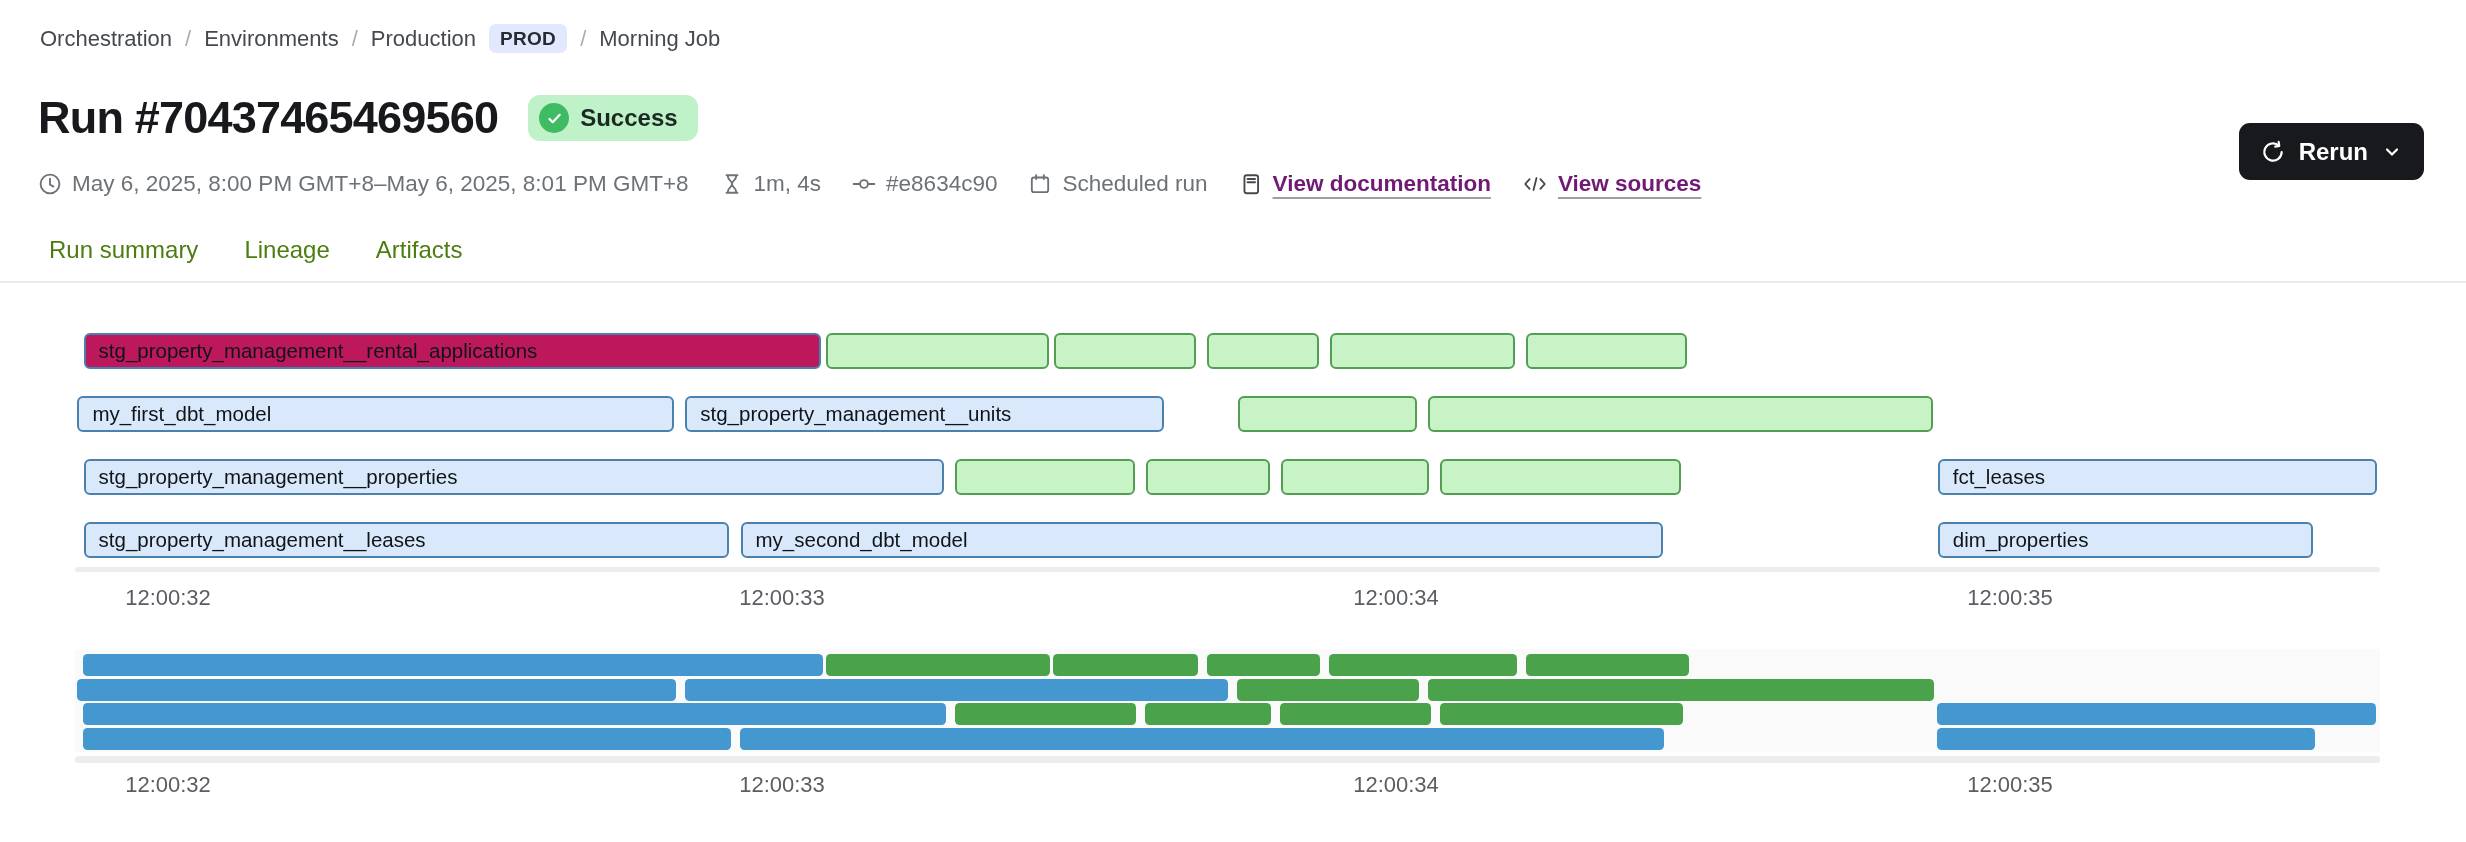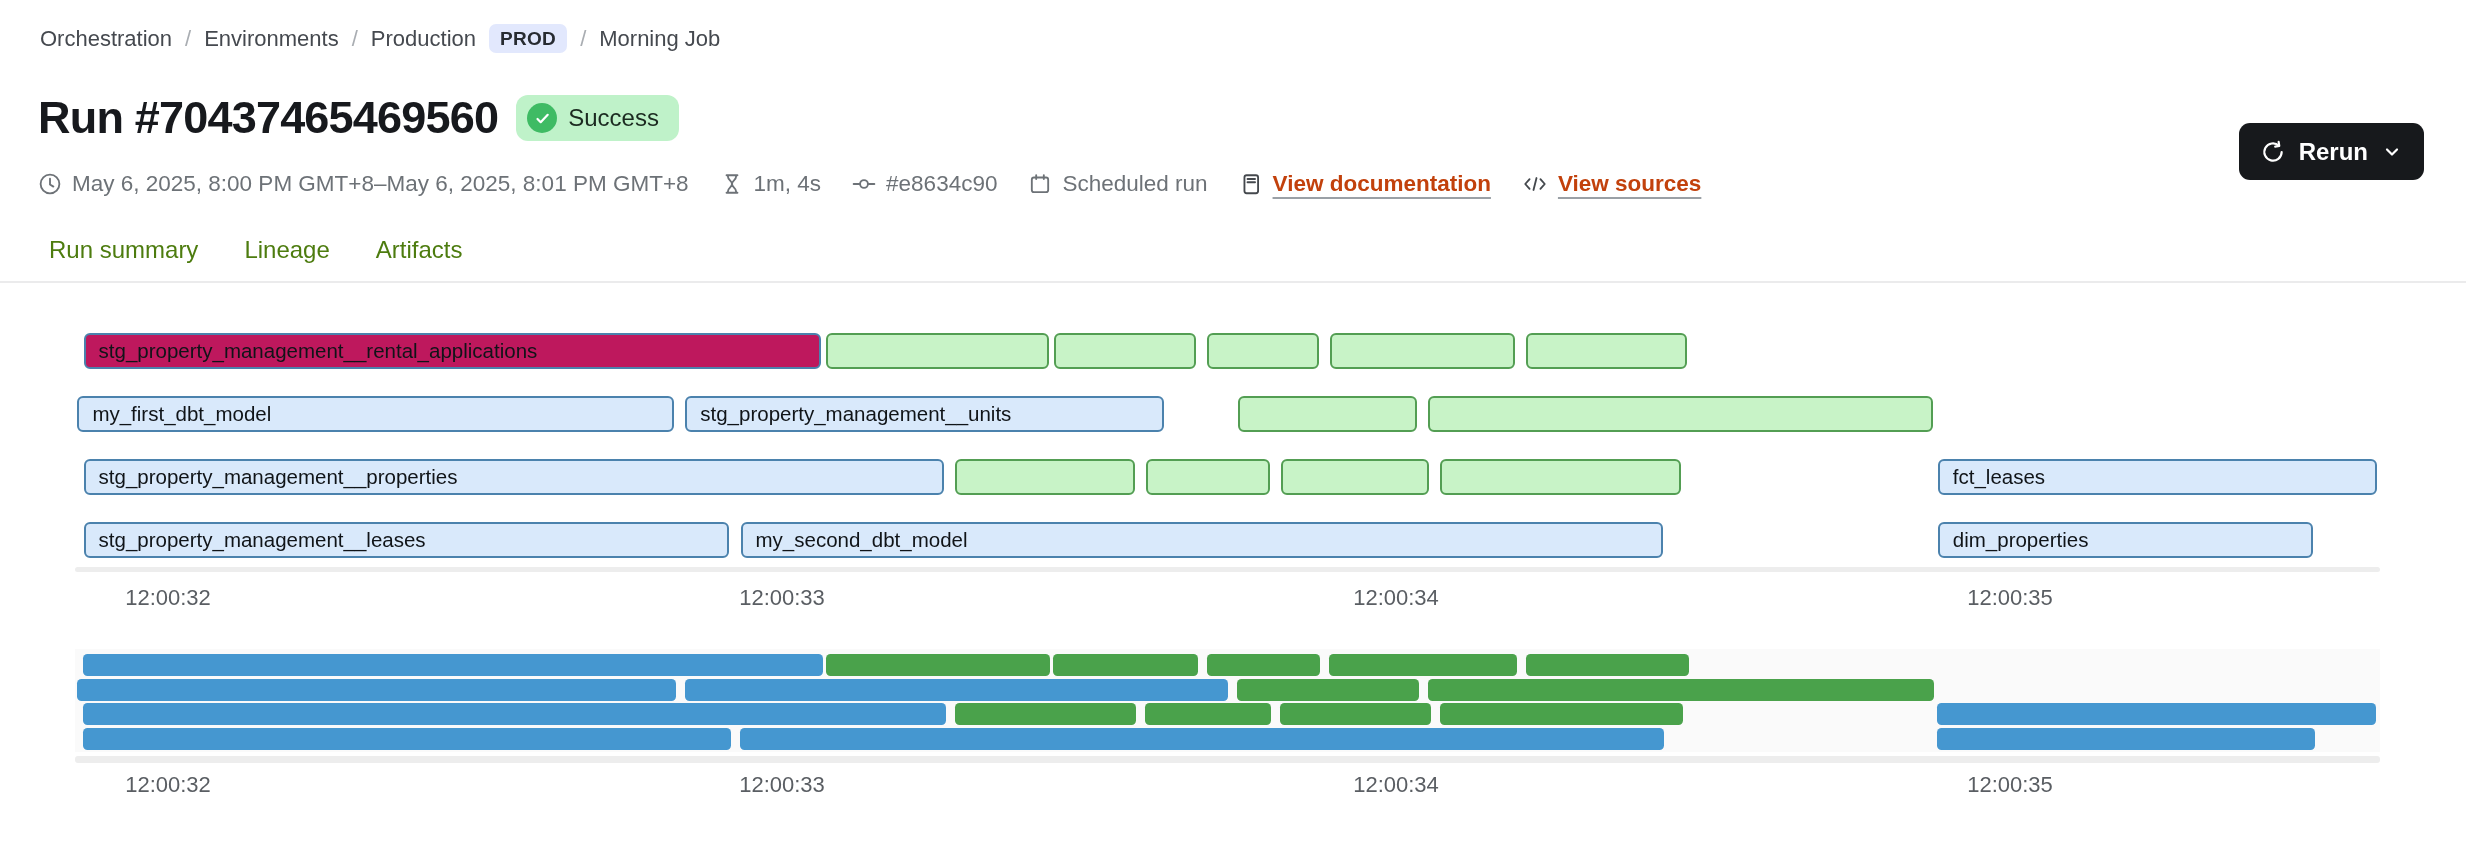--- a/index.html
+++ b/index.html
@@ -11,37 +11,37 @@
   .abs{position:absolute;}
 
   
   .breadcrumb{left:40px;top:24px;display:flex;align-items:center;gap:13px;font-size:22px;color:#45494f;}
   .breadcrumb a{color:#45494f;text-decoration:none;cursor:pointer;}
   .breadcrumb .sep{color:#a9adb2;}
   .env-badge{background:#e2e8fd;color:#272b31;font-weight:700;font-size:19px;letter-spacing:.3px;
     padding:5px 11px;border-radius:7px;line-height:1;}
 
   
-  .title-row{left:38px;top:92px;display:flex;align-items:center;gap:18px;}
+  .title-row{left:38px;top:92px;display:flex;align-items:center;gap:30px;}
   .page-title{margin:0;font-size:45px;font-weight:600;letter-spacing:-0.8px;color:#17191d;}
   .status-badge{display:inline-flex;align-items:center;gap:11px;background:#bff2c9;border-radius:12px;
-    padding:8px 20px 8px 11px;font-size:24px;font-weight:400;color:#1b2a20;}
+    padding:8px 20px 8px 11px;font-size:24px;font-weight:700;color:#1b2a20;}
   .check-circle{width:30px;height:30px;border-radius:50%;background:#3fbb64;display:inline-flex;
     align-items:center;justify-content:center;}
 
   
   .rerun{right:42px;top:123px;height:57px;display:inline-flex;align-items:center;gap:13px;
     background:#17191c;color:#fff;border:none;border-radius:11px;padding:0 21px;
     font-family:"Liberation Sans",sans-serif;font-size:24px;font-weight:700;cursor:pointer;}
 
   
   .meta-row{left:38px;top:166px;height:36px;display:flex;align-items:center;gap:31px;
     font-size:22.5px;color:#6d7277;}
   .meta-item{display:inline-flex;align-items:center;gap:10px;white-space:nowrap;}
-  .meta-link{color:#c2410c;font-weight:700;text-decoration:underline;text-decoration-color:#9aa0a6;
+  .meta-link{color:#701a75;font-weight:700;text-decoration:underline;text-decoration-color:#9aa0a6;
     text-decoration-thickness:2px;text-underline-offset:6px;cursor:pointer;}
   .meta-item svg{flex:none;}
 
   
   .tabs{left:30px;top:221px;display:flex;align-items:center;gap:8px;font-size:24px;color:#3a3e44;}
   .tab{padding:13px 17px;border:2.5px solid transparent;border-radius:10px;cursor:pointer;
     background:transparent;font-family:"Liberation Sans",sans-serif;font-size:24px;color:#4d7c0f;font-weight:500;}
   .tab.active{border-color:#3157df;color:#15171b;}
   .tabs-divider{left:0;top:281px;width:2466px;height:2px;background:#ebebec;}
 

